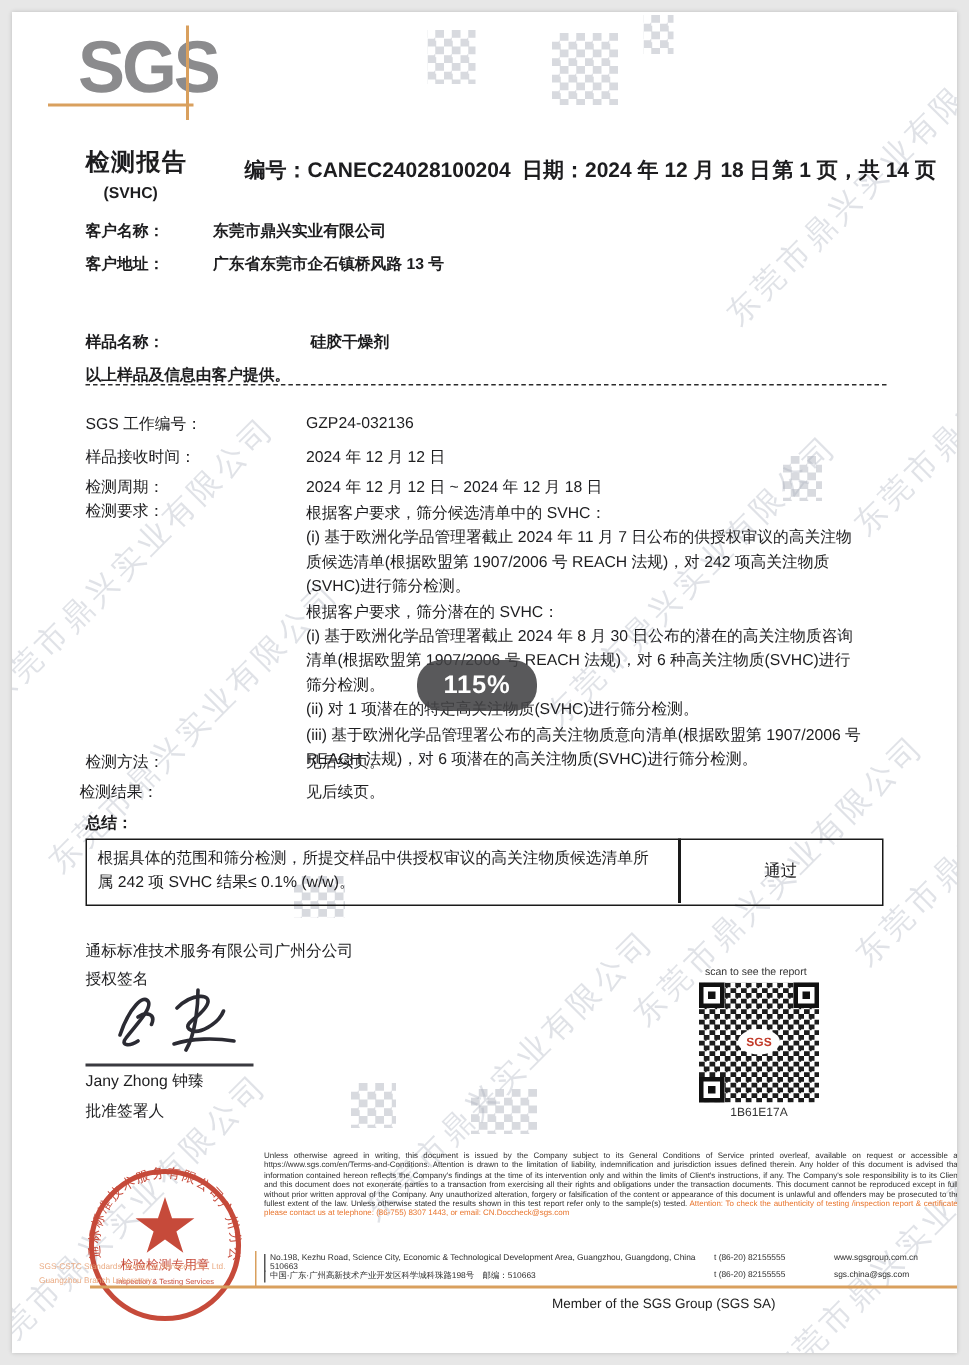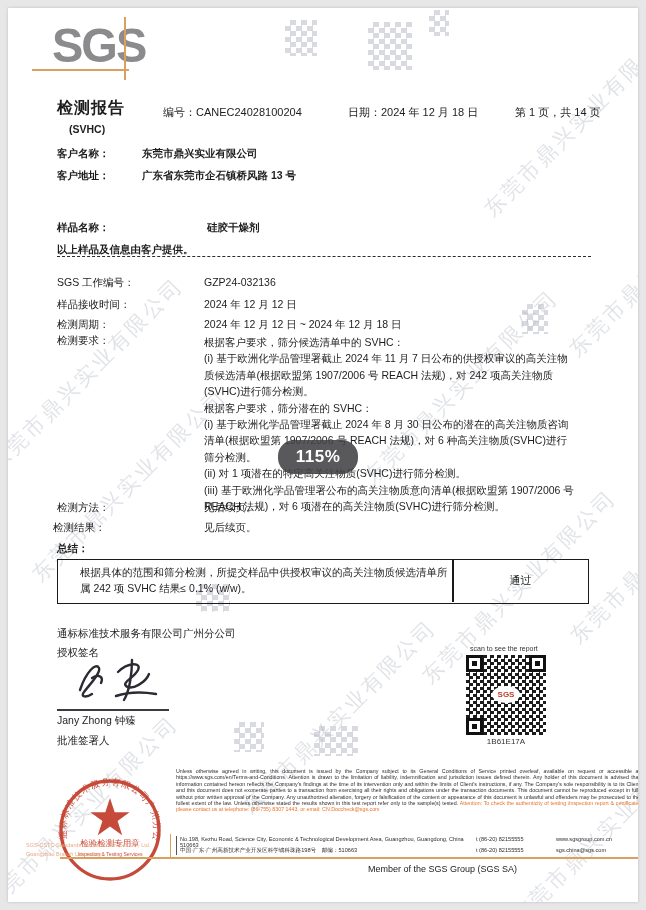--- a/index.html
+++ b/index.html
@@ -16,31 +16,31 @@
   }
   .abs{position:absolute;}
   .pre{white-space:pre-line;}
   
   .logo{left:44px;top:10px;font-size:47px;font-weight:800;color:#8b8b8d;
         letter-spacing:-2px;line-height:54px;transform:scaleY(1.04);}
   .tanline-h{left:24px;top:61px;width:97px;height:2px;background:#d9a express05e;background:#d9a05e;}
   .tanline-v{left:116px;top:9px;width:2px;height:63px;background:#d9a05e;}
   .doc-title{left:49px;top:90px;font-size:16px;font-weight:bold;letter-spacing:1px;}
   .doc-sub{left:49px;top:115px;font-size:10.5px;font-weight:bold;padding-left:12px;}
-  .hrow{top:97px;font-size:11px;font-weight:normal;}
+  .hrow{top:97px;font-size:14px;font-weight:bold;}
   .lbl{font-size:10.5px;}
   .val{font-size:10.5px;}
   .b{font-weight:bold;}
   
   .dashes{left:49px;top:248px;width:534px;border-top:1.5px dashed #2b2b2b;}
   .para{line-height:16.4px;}
   
   .sum-table{left:49px;top:551px;width:530px;height:43px;border:1.5px solid #1a1a1a;}
   .sum-div{left:444px;top:551px;width:1.5px;height:43px;background:#1a1a1a;}
-  .sum-text{left:57px;top:557px;width:380px;font-size:10.5px;line-height:15.5px;margin-left:15px;}
+  .sum-text{left:57px;top:557px;width:380px;font-size:10.5px;line-height:15.5px;}
   .verdict{left:446px;top:551px;width:133px;height:43px;display:flex;align-items:center;justify-content:center;font-size:11px;}
   
   .sig-underline{left:49px;top:701px;width:112px;height:1.5px;background:#3a3a40;}
   
   .qr{left:458px;top:647px;width:80px;height:80px;
       background:repeating-conic-gradient(#1c1c1c 0% 25%,#ffffff 0% 50%);
       background-size:7px 7px;outline:3px solid #fff;}
   .finder{position:absolute;width:17px;height:17px;border:3px solid #111;background:#fff;box-sizing:border-box;}
   .finder:after{content:"";position:absolute;left:3px;top:3px;width:5px;height:5px;background:#111;}
   .qr-center{position:absolute;left:26px;top:31px;width:28px;height:17px;background:#fff;border-radius:50%;

